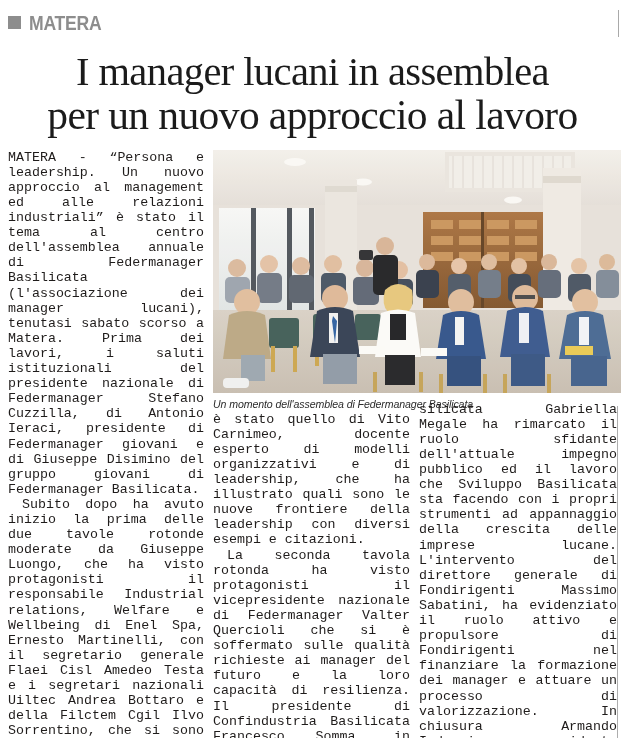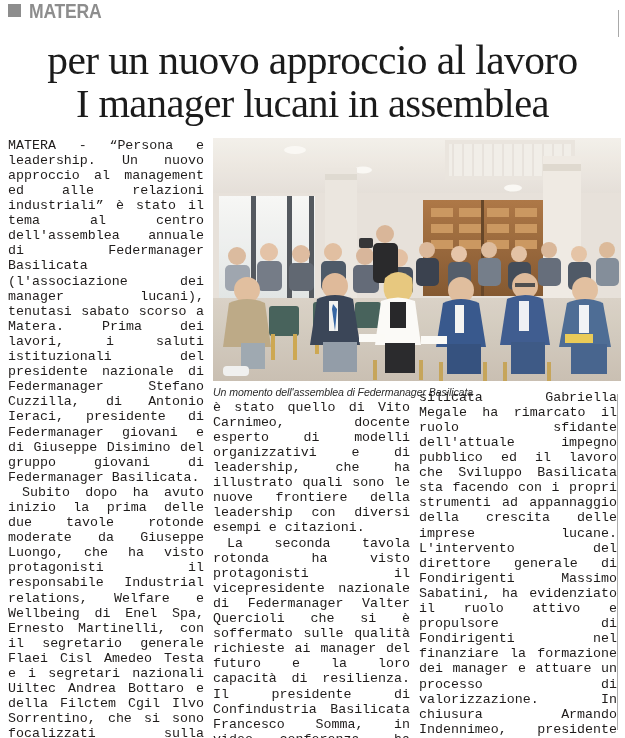--- a/index.html
+++ b/index.html
@@ -22,20 +22,21 @@
     height: 738px;
     box-sizing: border-box;
     padding: 0 8px;
   }
 
   
   .kicker-row {
     display: flex;
     align-items: baseline;
     height: 34px;
+    padding-top: 12px;
     position: relative;
   }
   .kicker-bullet {
     width: 13px;
     height: 13px;
     background: #8d8d8d;
     display: inline-block;
     margin-right: 8px;
     position: relative;
     top: -1px;
@@ -151,22 +152,22 @@
 
 <div class="page">
 
   <div class="kicker-row">
     <span class="kicker-bullet"></span>
     <span class="kicker-city">MATERA</span>
     <span class="kicker-endrule"></span>
   </div>
 
   <h1 class="headline">
+    <span class="hl-line l1">I manager lucani in assemblea</span>
     <span class="hl-line l2">per un nuovo approccio al lavoro</span>
-    <span class="hl-line l1">I manager lucani in assemblea</span>
   </h1>
 
   <div class="body-area">
 
     <div class="right-rule"></div>
 
     <figure class="figure" style="margin:0;">
       <div class="photo">
         <svg viewBox="0 0 408 243" preserveAspectRatio="none" aria-hidden="true">
           <defs>

